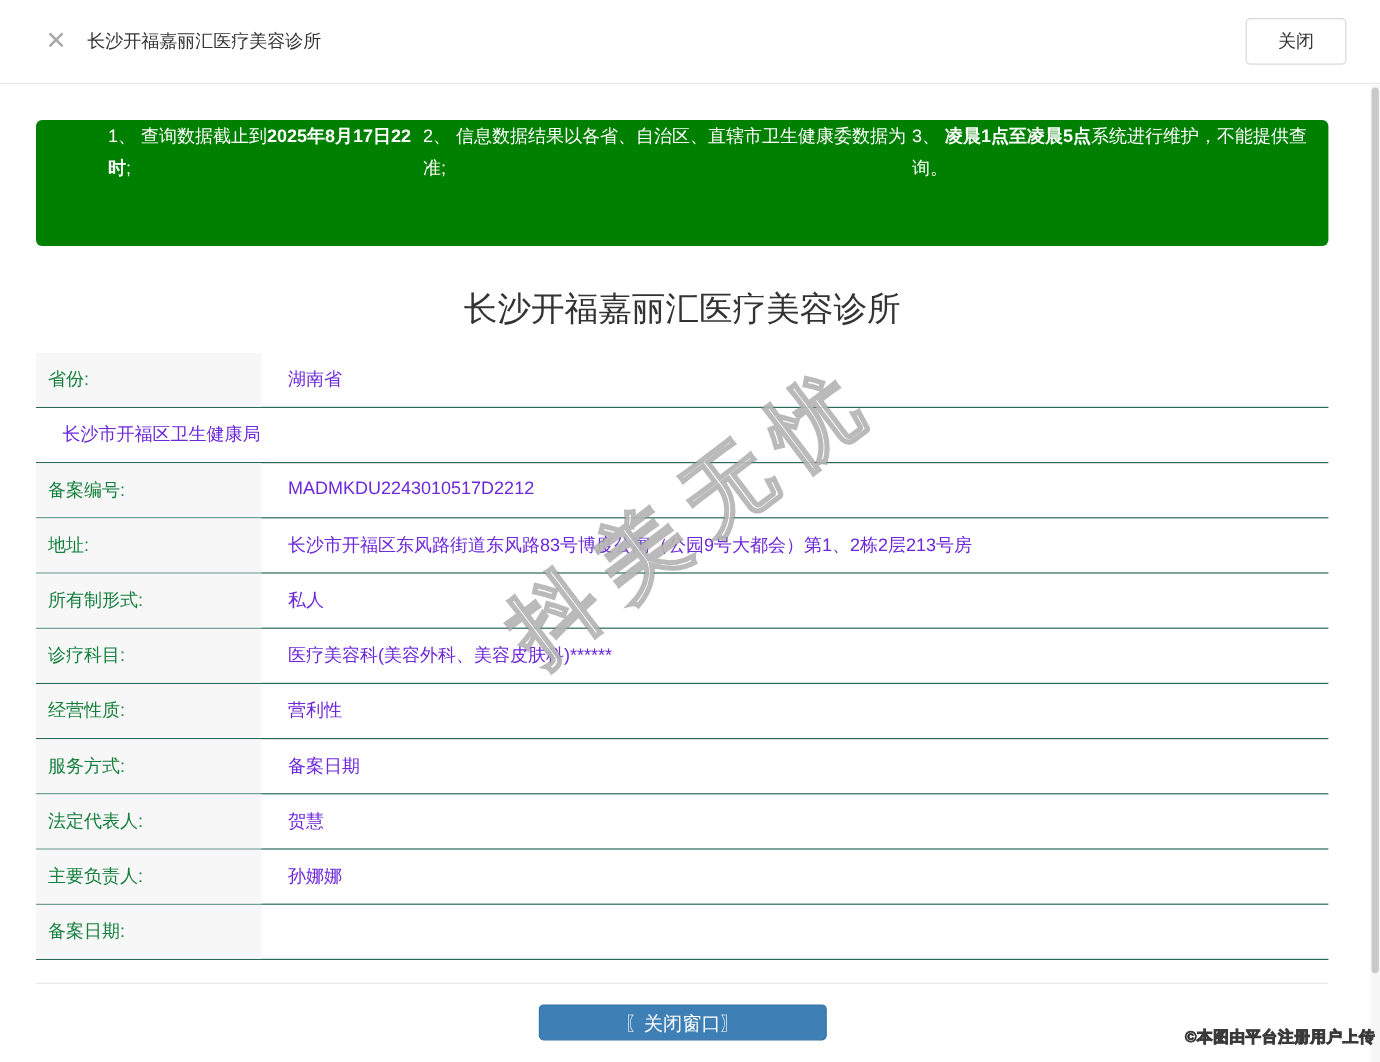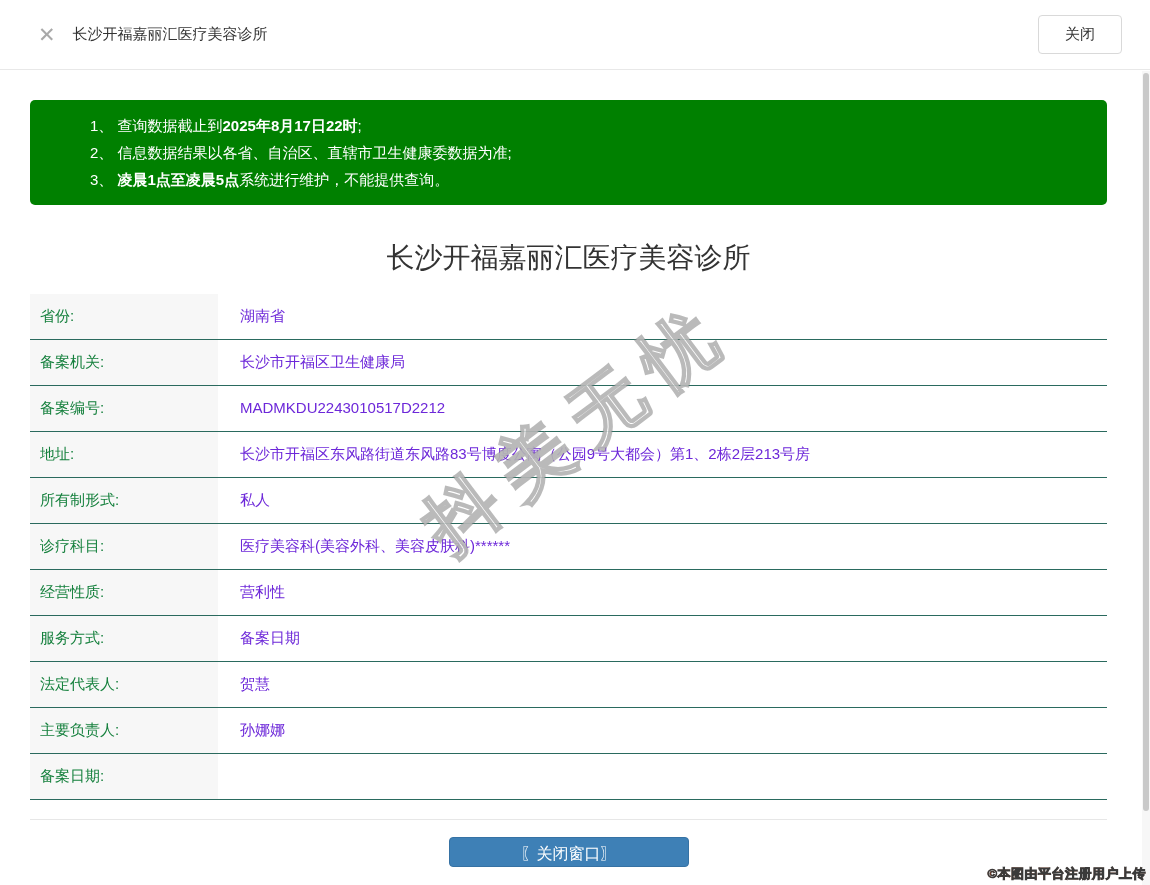--- a/index.html
+++ b/index.html
@@ -58,21 +58,21 @@
 
   
   .content { padding: 30px 35px 0 30px; width: 1142px; }
 
   .notice {
     background: #008000;
     border-radius: 5px;
     color: #fff;
     height: 105px;
     display: flex;
-    flex-direction: column;
+    flex-direction: row;
     justify-content: center;
     padding-left: 60px;
     font-size: 15px;
   }
   .notice-line { line-height: 27px; }
   .notice-line b { font-weight: 700; }
 
   .detail-title {
     text-align: center;
     font-size: 28px;
@@ -132,24 +132,24 @@
     font-size: 72px;
     font-weight: 700;
     letter-spacing: 18px;
     white-space: nowrap;
     color: rgba(255,255,255,0.82);
     -webkit-text-stroke: 2px rgba(130,130,130,0.55);
     pointer-events: none;
   }
   .watermark-corner {
     position: absolute;
-    right: 4px; bottom: 2px;
+    right: 4px; bottom: 12px;
     font-size: 13px;
     font-weight: 700;
-    color: #c2410c;
+    color: #000000;
     -webkit-text-stroke: 0.8px #3a3a3a;
     letter-spacing: 0.5px;
     pointer-events: none;
   }
 </style>
 </head>
 <body>
 
 <div class="topbar">
   <span class="x-icon">✕</span>
@@ -176,21 +176,20 @@
   <h1 class="detail-title">长沙开福嘉丽汇医疗美容诊所</h1>
 
   <div class="detail-table">
 
       <div class="row">
         <div class="row-label">省份:</div>
         <div class="row-value">湖南省</div>
       </div>
 
       <div class="row">
-        <div class="row-label">备案机关:</div>
         <div class="row-value">长沙市开福区卫生健康局</div>
       </div>
 
       <div class="row">
         <div class="row-label">备案编号:</div>
         <div class="row-value">MADMKDU2243010517D2212</div>
       </div>
 
       <div class="row">
         <div class="row-label">地址:</div>

